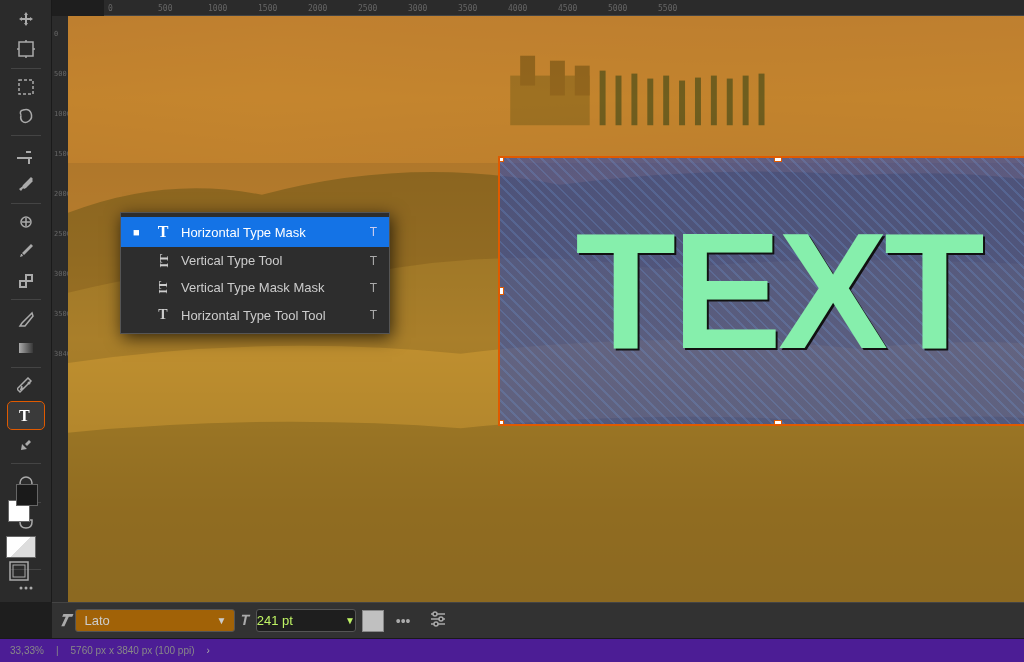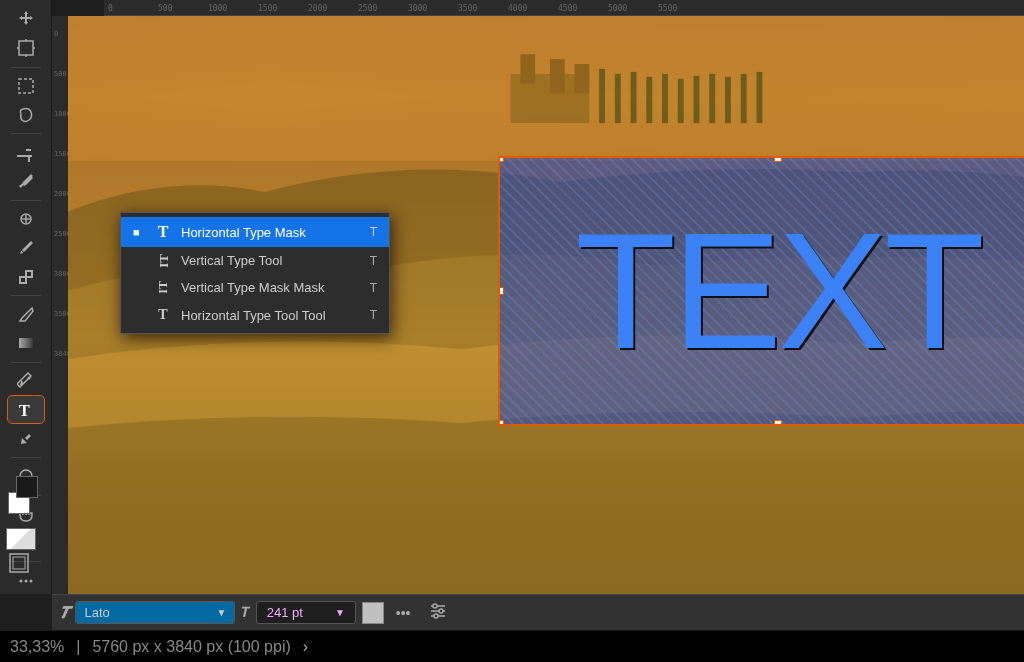--- a/index.html
+++ b/index.html
@@ -139,22 +139,22 @@
         45deg,
         rgba(100, 150, 220, 0.3) 0px,
         rgba(100, 150, 220, 0.3) 2px,
         rgba(70, 120, 200, 0.1) 2px,
         rgba(70, 120, 200, 0.1) 8px
       );
     }
 
     .canvas-text {
       font-size: 165px;
-      font-weight: 400;
-      color: #3b82f6;
+      font-weight: 700;
+      color: #86efac;
       letter-spacing: -4px;
       font-family: 'Arial Black', 'Impact', sans-serif;
       z-index: 2;
       user-select: none;
       text-shadow: 2px 2px 0 #111;
     }
 
     
     .handle {
       position: absolute;
@@ -227,38 +227,38 @@
       background: #323232;
       border-top: 1px solid #444;
       display: flex;
       align-items: center;
       padding: 0 8px;
       gap: 6px;
       margin-left: 52px;
     }
 
     .font-selector {
-      background: #0369a1;
+      background: #a16207;
       border: 1px solid #555;
       color: #ccc;
       padding: 3px 8px;
       font-size: 13px;
       border-radius: 3px;
       width: 160px;
       display: flex;
       align-items: center;
       justify-content: space-between;
       cursor: pointer;
     }
 
     .font-size-selector {
       background: #1e1e1e;
       border: 1px solid #555;
-      color: #f0abfc;
-      padding: 3px 10px;
+      color: #bef264;
+      padding: 3px 0;
       font-size: 13px;
       border-radius: 3px;
       width: 100px;
       display: flex;
       align-items: center;
       justify-content: space-between;
       cursor: pointer;
     }
 
     .color-box {
@@ -273,28 +273,28 @@
       background: none;
       border: none;
       color: #aaa;
       cursor: pointer;
       font-size: 14px;
       padding: 3px 6px;
       border-radius: 3px;
     }
 
     .bottom-status {
-      height: 32px;
-      background: #000000;
+      height: 24px;
+      background: #4c1d95;
       border-top: 1px solid #1a1a1a;
       display: flex;
       align-items: center;
       padding: 0 10px;
       gap: 12px;
-      font-size: 16px;
+      font-size: 10px;
       color: #888;
     }
 
     .status-arrow {
       color: #aaa;
       cursor: pointer;
     }
 
     
     .ruler-area {

